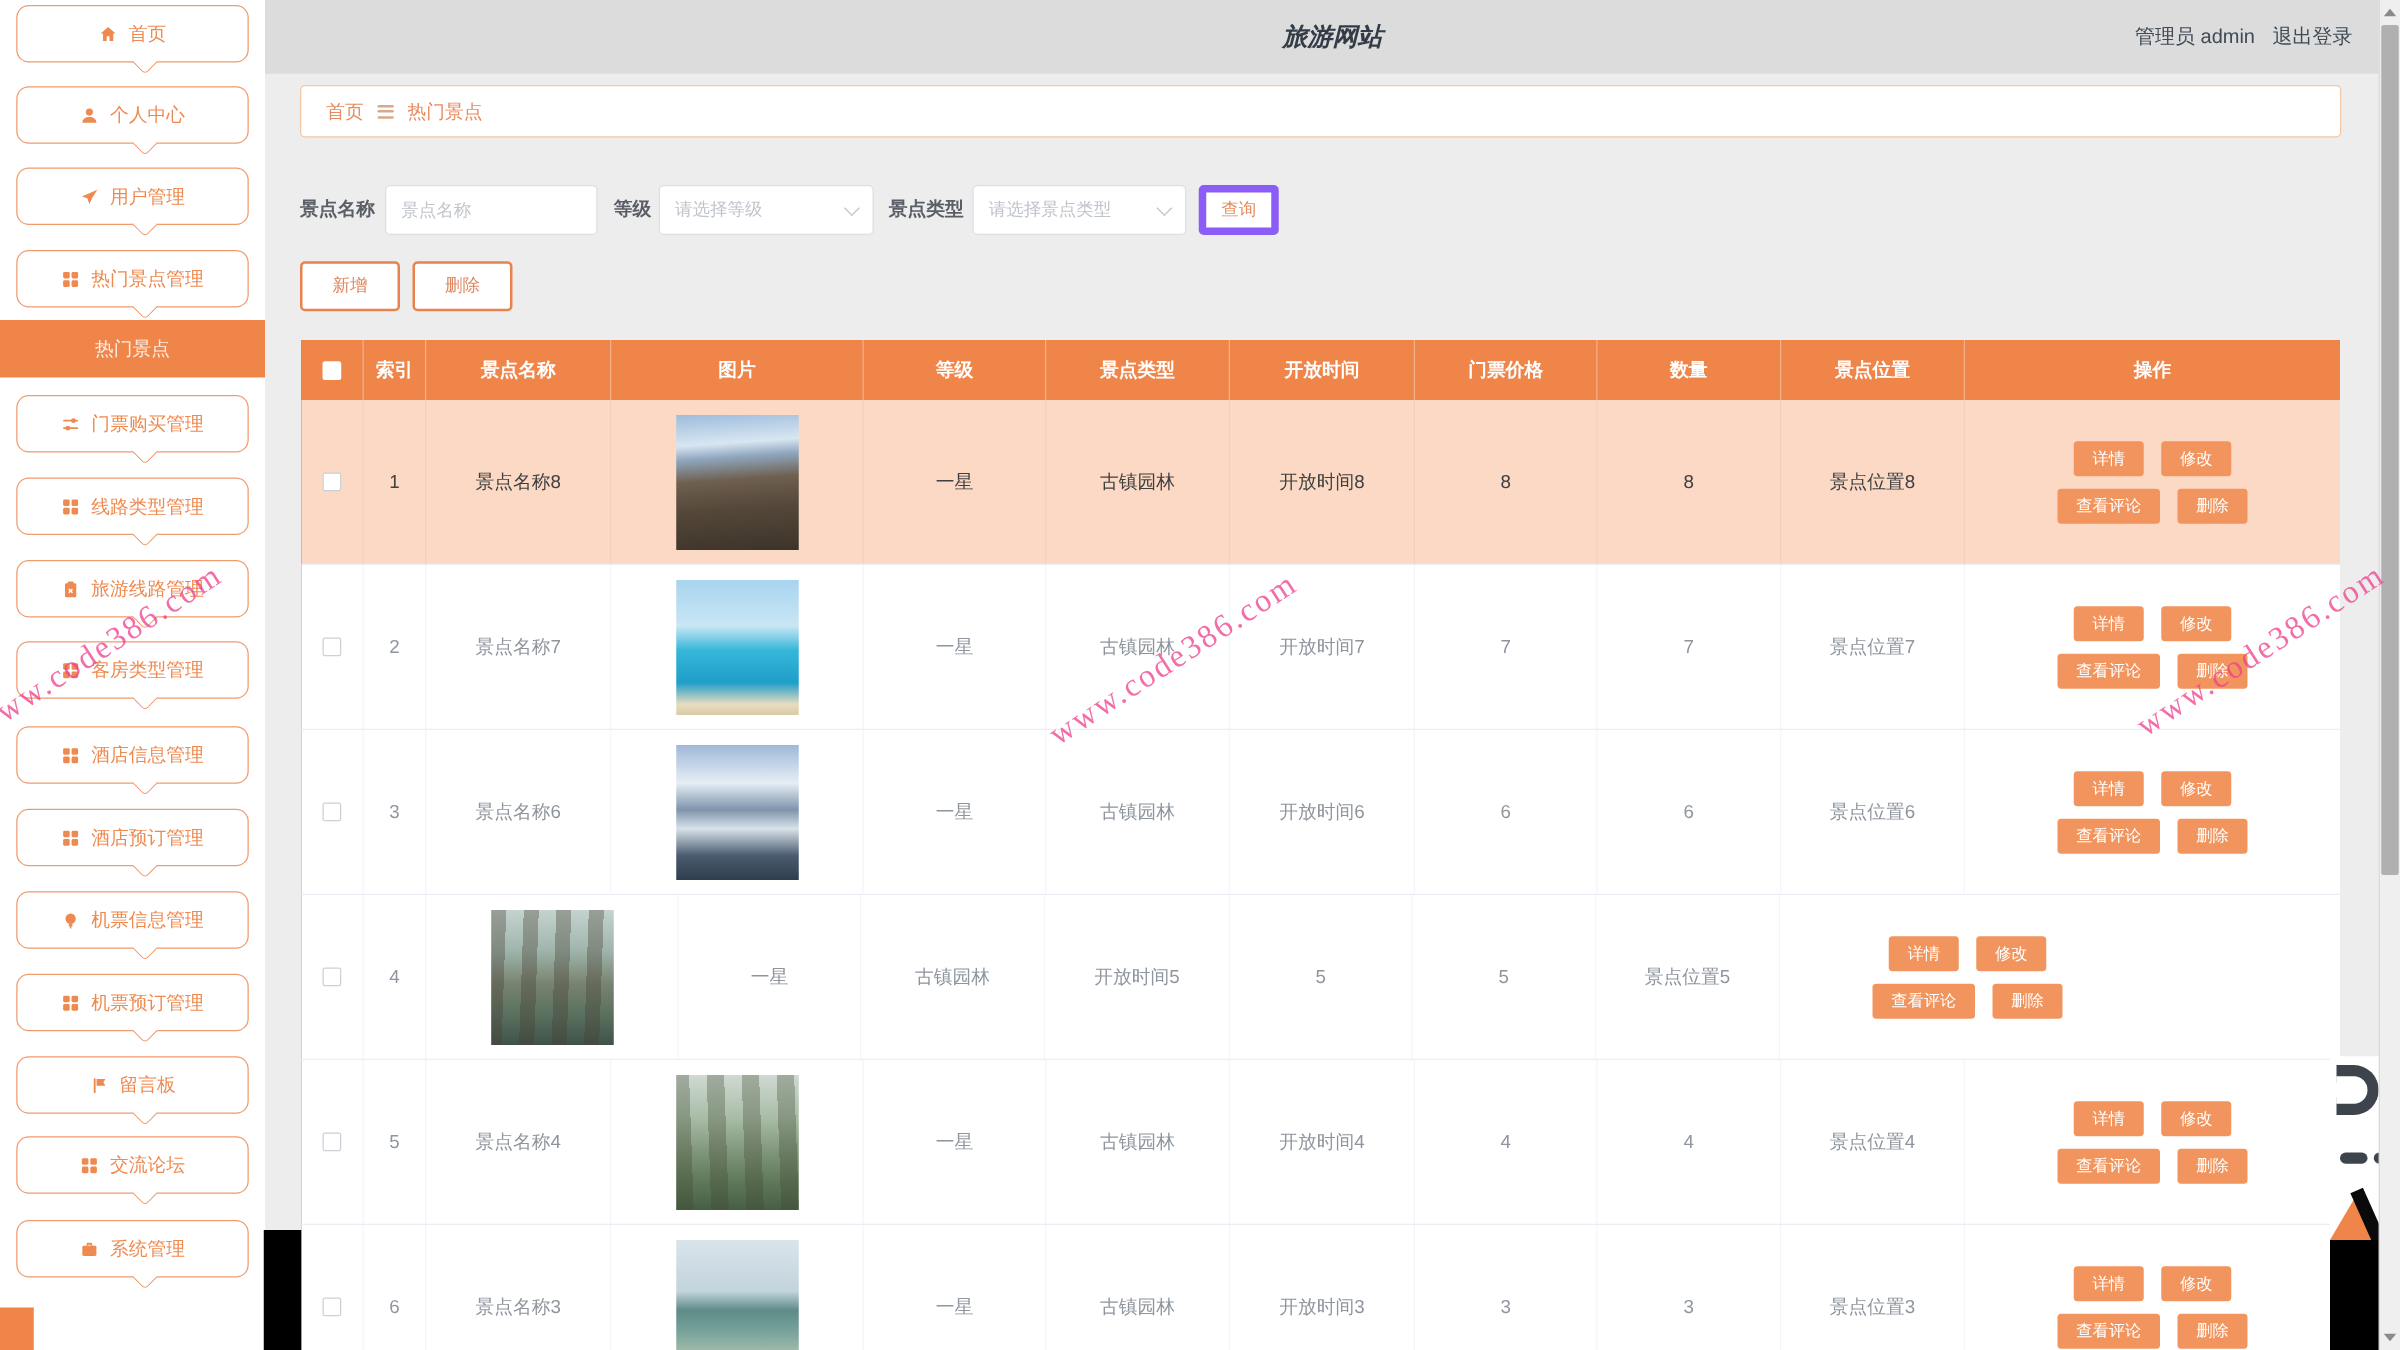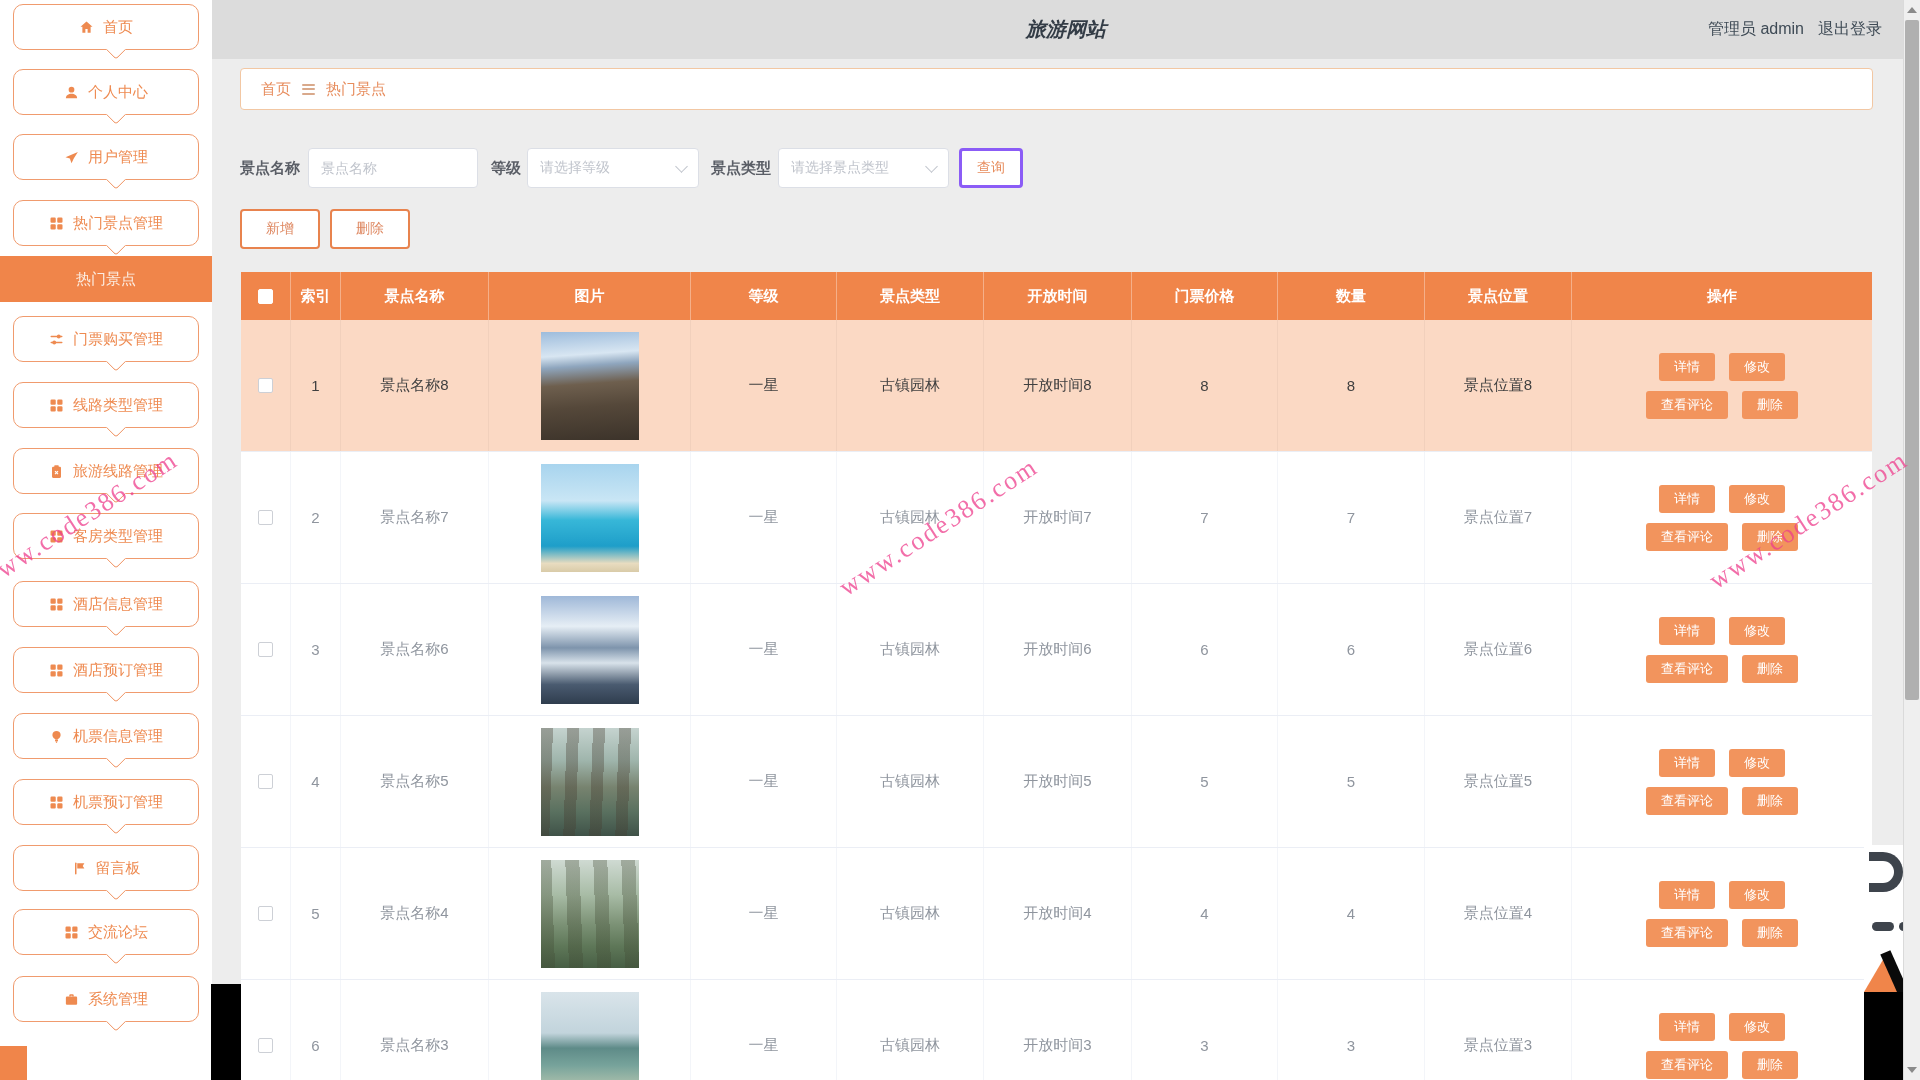--- a/index.html
+++ b/index.html
@@ -38,21 +38,21 @@
   
   .filters { position:absolute; left:240px; top:148px; width:820px; height:40px; z-index:3; }
   .f-label { position:absolute; top:0; height:40px; line-height:40px; font-size:15px; font-weight:bold; color:#5A5E66; white-space:nowrap; }
   .f-input, .f-select { position:absolute; top:0; height:40px; background:#fff; border:1px solid #DCDFE6;
             border-radius:4px; font-size:14px; color:#333; padding:0 12px; outline:none; }
   .f-input::placeholder { color:#C0C4CC; }
   .f-select { display:flex; align-items:center; justify-content:space-between; color:#C0C4CC; cursor:pointer; }
   .caret { width:9px; height:9px; border-right:1.5px solid #C0C4CC; border-bottom:1.5px solid #C0C4CC;
             transform:rotate(45deg); margin-top:-4px; }
   .query-btn { position:absolute; left:719px; top:0; width:64px; height:40px; background:#fff;
-            border:3px solid #8b5cf6; border-radius:4px; color:#E78C5C; font-size:14px; cursor:pointer; }
+            border:6px solid #8b5cf6; border-radius:4px; color:#E78C5C; font-size:14px; cursor:pointer; }
 
   
   .toolbar-btn { position:absolute; top:209px; width:80px; height:40px; background:#fff; border:2px solid #E8834E;
             border-radius:4px; color:#DE8760; font-size:14px; cursor:pointer; z-index:3; }
   .btn-add { left:240px; }
   .btn-del { left:330px; }
 
   
   .table { position:absolute; left:241px; top:272px; width:1631px; height:808px; background:#ef4444; overflow:hidden; z-index:1; }
   .thead { display:flex; height:48px; background:#F0854A; }
@@ -425,21 +425,20 @@
           <button class="abtn">删除</button>
         </div>
       </div>
     </div>
 
     <div class="tr">
       <div class="td c0">
           <span class="cbx"></span>
         </div>
       <div class="td c1">4</div>
-      <div class="td c2">景点名称5</div>
       <div class="td c3">
           <div class="pic img-stone-pillars"></div>
         </div>
       <div class="td c4">一星</div>
       <div class="td c5">古镇园林</div>
       <div class="td c6">开放时间5</div>
       <div class="td c7">5</div>
       <div class="td c8">5</div>
       <div class="td c9">景点位置5</div>
       <div class="td c10">

